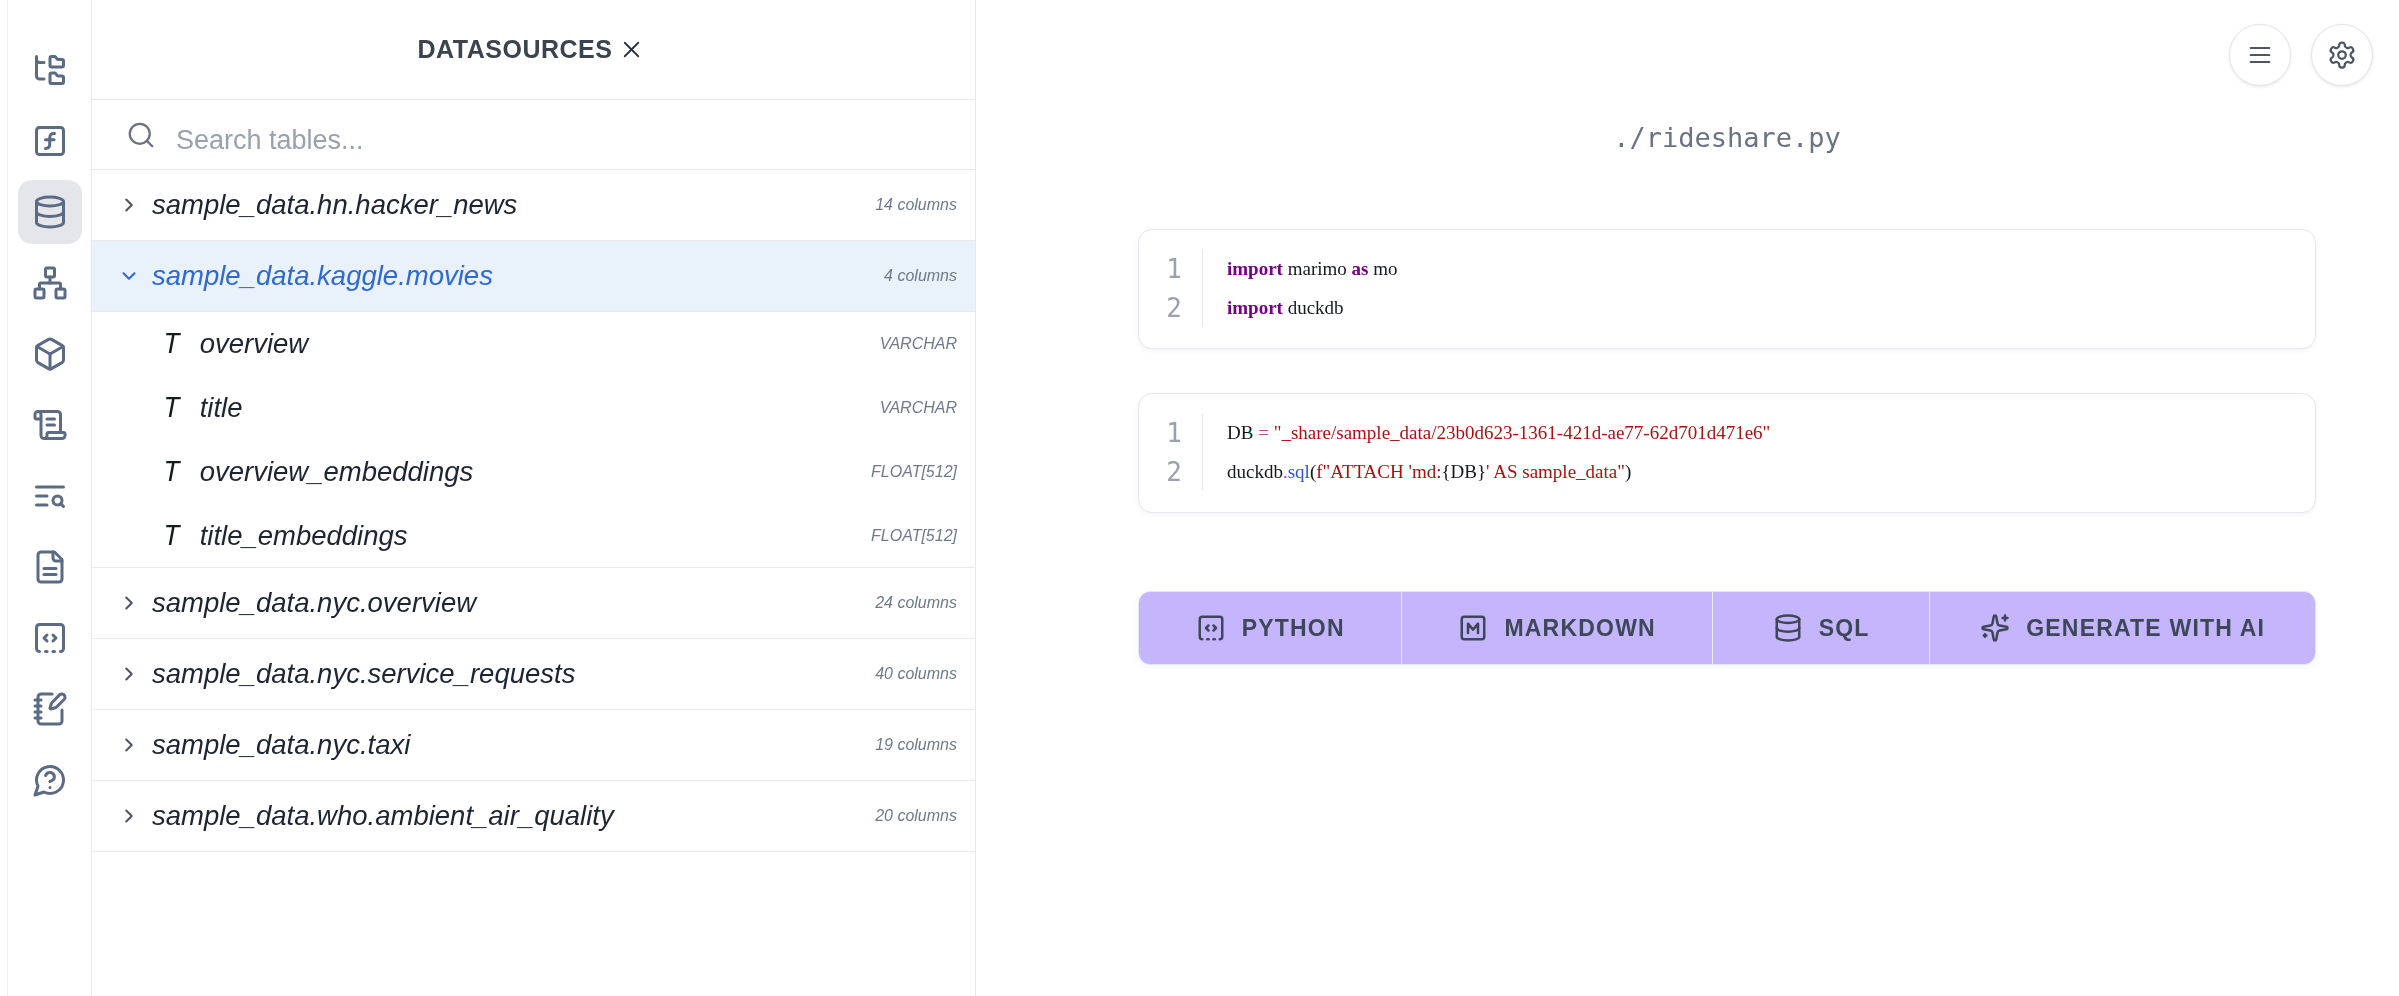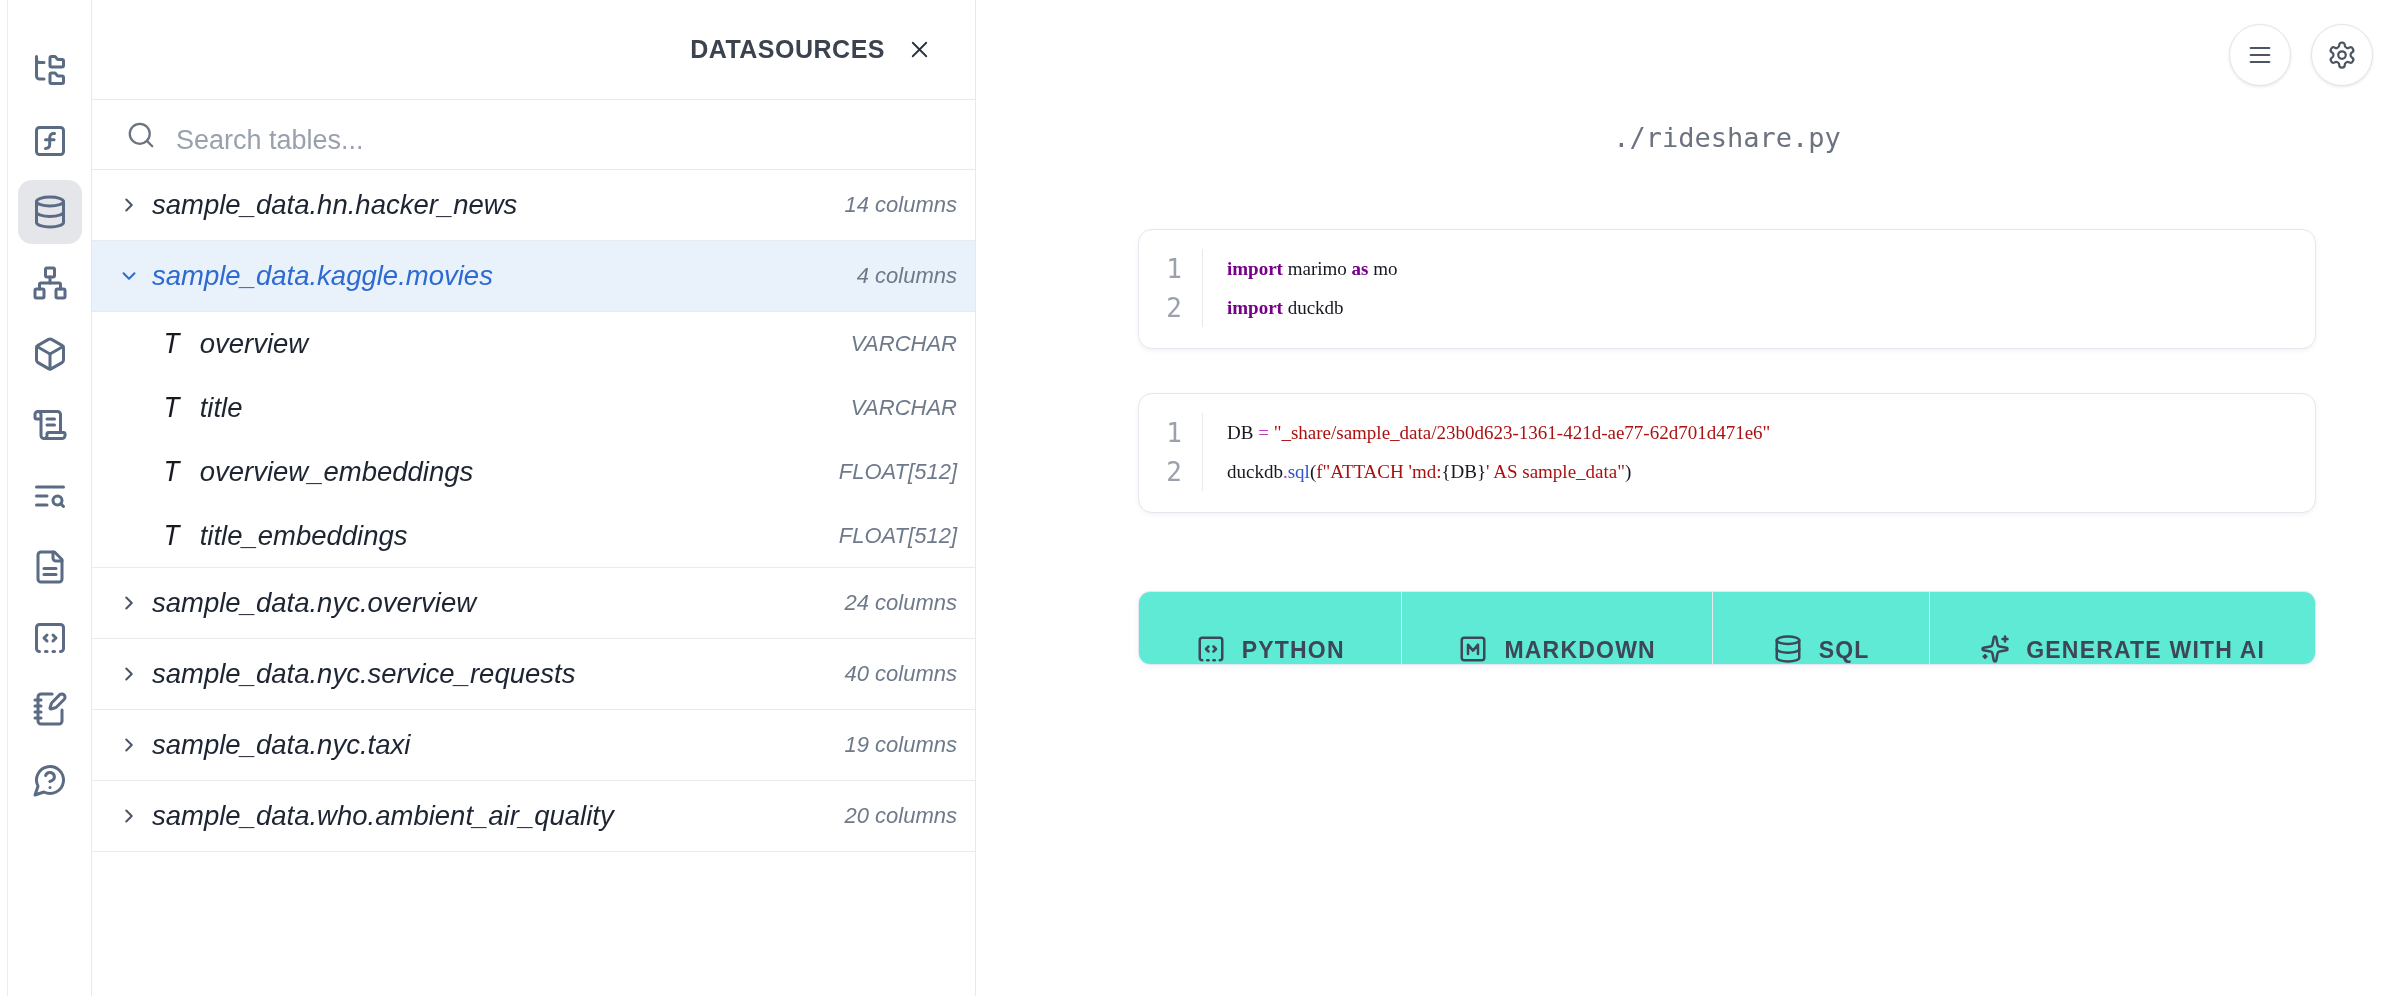--- a/index.html
+++ b/index.html
@@ -16,41 +16,41 @@
   
   .abar { width:84px; flex:none; border-right:1px solid var(--border);
     display:flex; flex-direction:column; align-items:center; padding-top:38px; gap:7px; }
   .abtn { width:64px; height:64px; border-radius:14px; display:flex; align-items:center;
     justify-content:center; color:var(--icon); cursor:pointer; background:transparent; border:none; flex:none; }
   .abtn.active { background:#e4e6e9; }
   .ic { fill:none; stroke:currentColor; stroke-width:2; stroke-linecap:round; stroke-linejoin:round; }
 
   
   .panel { width:884px; flex:none; border-right:1px solid var(--border); display:flex; flex-direction:column; }
-  .phead { height:100px; flex:none; display:flex; align-items:center; justify-content:flex-end;
-    padding:0 36px 0 38px; border-bottom:1px solid var(--border);gap:15px; }
+  .phead { height:100px; flex:none; display:flex; align-items:center; justify-content:center;
+    padding:0 36px 0 38px; border-bottom:1px solid var(--border); }
   .ptitle { font-size:25px; font-weight:700; letter-spacing:0.5px; color:#3b434f; }
   .pclose { background:none; border:none; color:#2a3240; cursor:pointer; display:flex; padding:6px; }
   .psearch { height:70px; flex:none; display:flex; align-items:center; gap:20px;
     padding:0 34px; border-bottom:1px solid var(--border); color:#6b7280; }
   .psearch input { flex:1; border:none; outline:none; font-size:27px; color:#1d2432;
     font-family:"Liberation Sans", sans-serif; background:transparent;margin-top:12px; }
   .psearch input::placeholder { color:#98a1ad; }
   .rows { flex:1; overflow:hidden;font-style:italic; }
   .row { display:flex; align-items:center; padding:0 18px 0 26px; cursor:pointer; }
   .row.table { height:71px; border-bottom:1px solid #e9ebef; }
   .row.col { height:64px; padding-left:72px; }
   .row.col.grp-end { border-bottom:1px solid #e9ebef; }
   .row.selected { background:var(--accent-bg); }
   .row.selected .lbl, .row.selected .caret { color:var(--accent); }
   .caret { color:#4a5565; display:flex; margin-right:12px; flex:none; }
   .ticon { font-family:"DejaVu Sans Mono", monospace; font-size:26px; color:#161b22;
     margin-right:20px; flex:none; }
   .lbl { font-size:27.5px; color:#1d2432; flex:1; white-space:nowrap; overflow:hidden; }
-  .meta { font-size:22px; color:var(--meta); flex:none; }
+  .meta { font-size:16px; color:var(--meta); flex:none; }
 
   
   .main { flex:1; position:relative; background:#ffffff; }
   .top-actions { position:absolute; top:24px; right:26px; display:flex; gap:20px; }
   .circ { width:62px; height:62px; border-radius:50%; background:#fff; border:1px solid #e2e5ea;
     box-shadow:0 1px 3px rgba(16,24,40,0.10); display:flex; align-items:center; justify-content:center;
     color:#4b5563; cursor:pointer; }
   .nb { width:1178px; margin-left:162px; padding-top:122px; }
   .fname { text-align:center; font-family:"DejaVu Sans Mono", monospace; font-size:27px; color:#6b7280; }
   .cell { margin-top:76px; border:1px solid #e4e7ed; border-radius:14px; background:#fff;
@@ -63,21 +63,21 @@
   .code { padding-left:24px; font-family:Liberation Serif, serif; font-size:19px;
     white-space:pre; color:var(--pl); }
   .tk-kw { color:var(--kw); font-weight:700; }
   .tk-str { color:var(--str); }
   .tk-op { color:var(--op); }
   .tk-fn { color:var(--fn); }
   .tk-pl { color:var(--pl); }
 
   .addrow { margin-top:78px; height:74px; display:flex; border:1px solid #e4e7ee; border-radius:12px;
     overflow:hidden; background:#fff; box-shadow:0 2px 6px rgba(30,64,175,0.06); }
-  .addbtn { display:flex; align-items:flex-end; justify-content:center; gap:16px; background:#5eead4;
+  .addbtn { display:flex; align-items:center; justify-content:center; gap:16px; background:#c4b5fd;
     border:none; border-right:1px solid #e8eaee; cursor:pointer; color:#3e4757;
     font-family:"Liberation Sans", sans-serif; font-size:23px; font-weight:700; letter-spacing:1.2px; }
   .addbtn:last-child { border-right:none; }
   .addbtn:nth-child(1) { width:22.4%; } .addbtn:nth-child(2) { width:26.4%; }
   .addbtn:nth-child(3) { width:18.5%; } .addbtn:nth-child(4) { width:32.7%; }
 </style>
 </head>
 <body>
 
 <div class="app">

